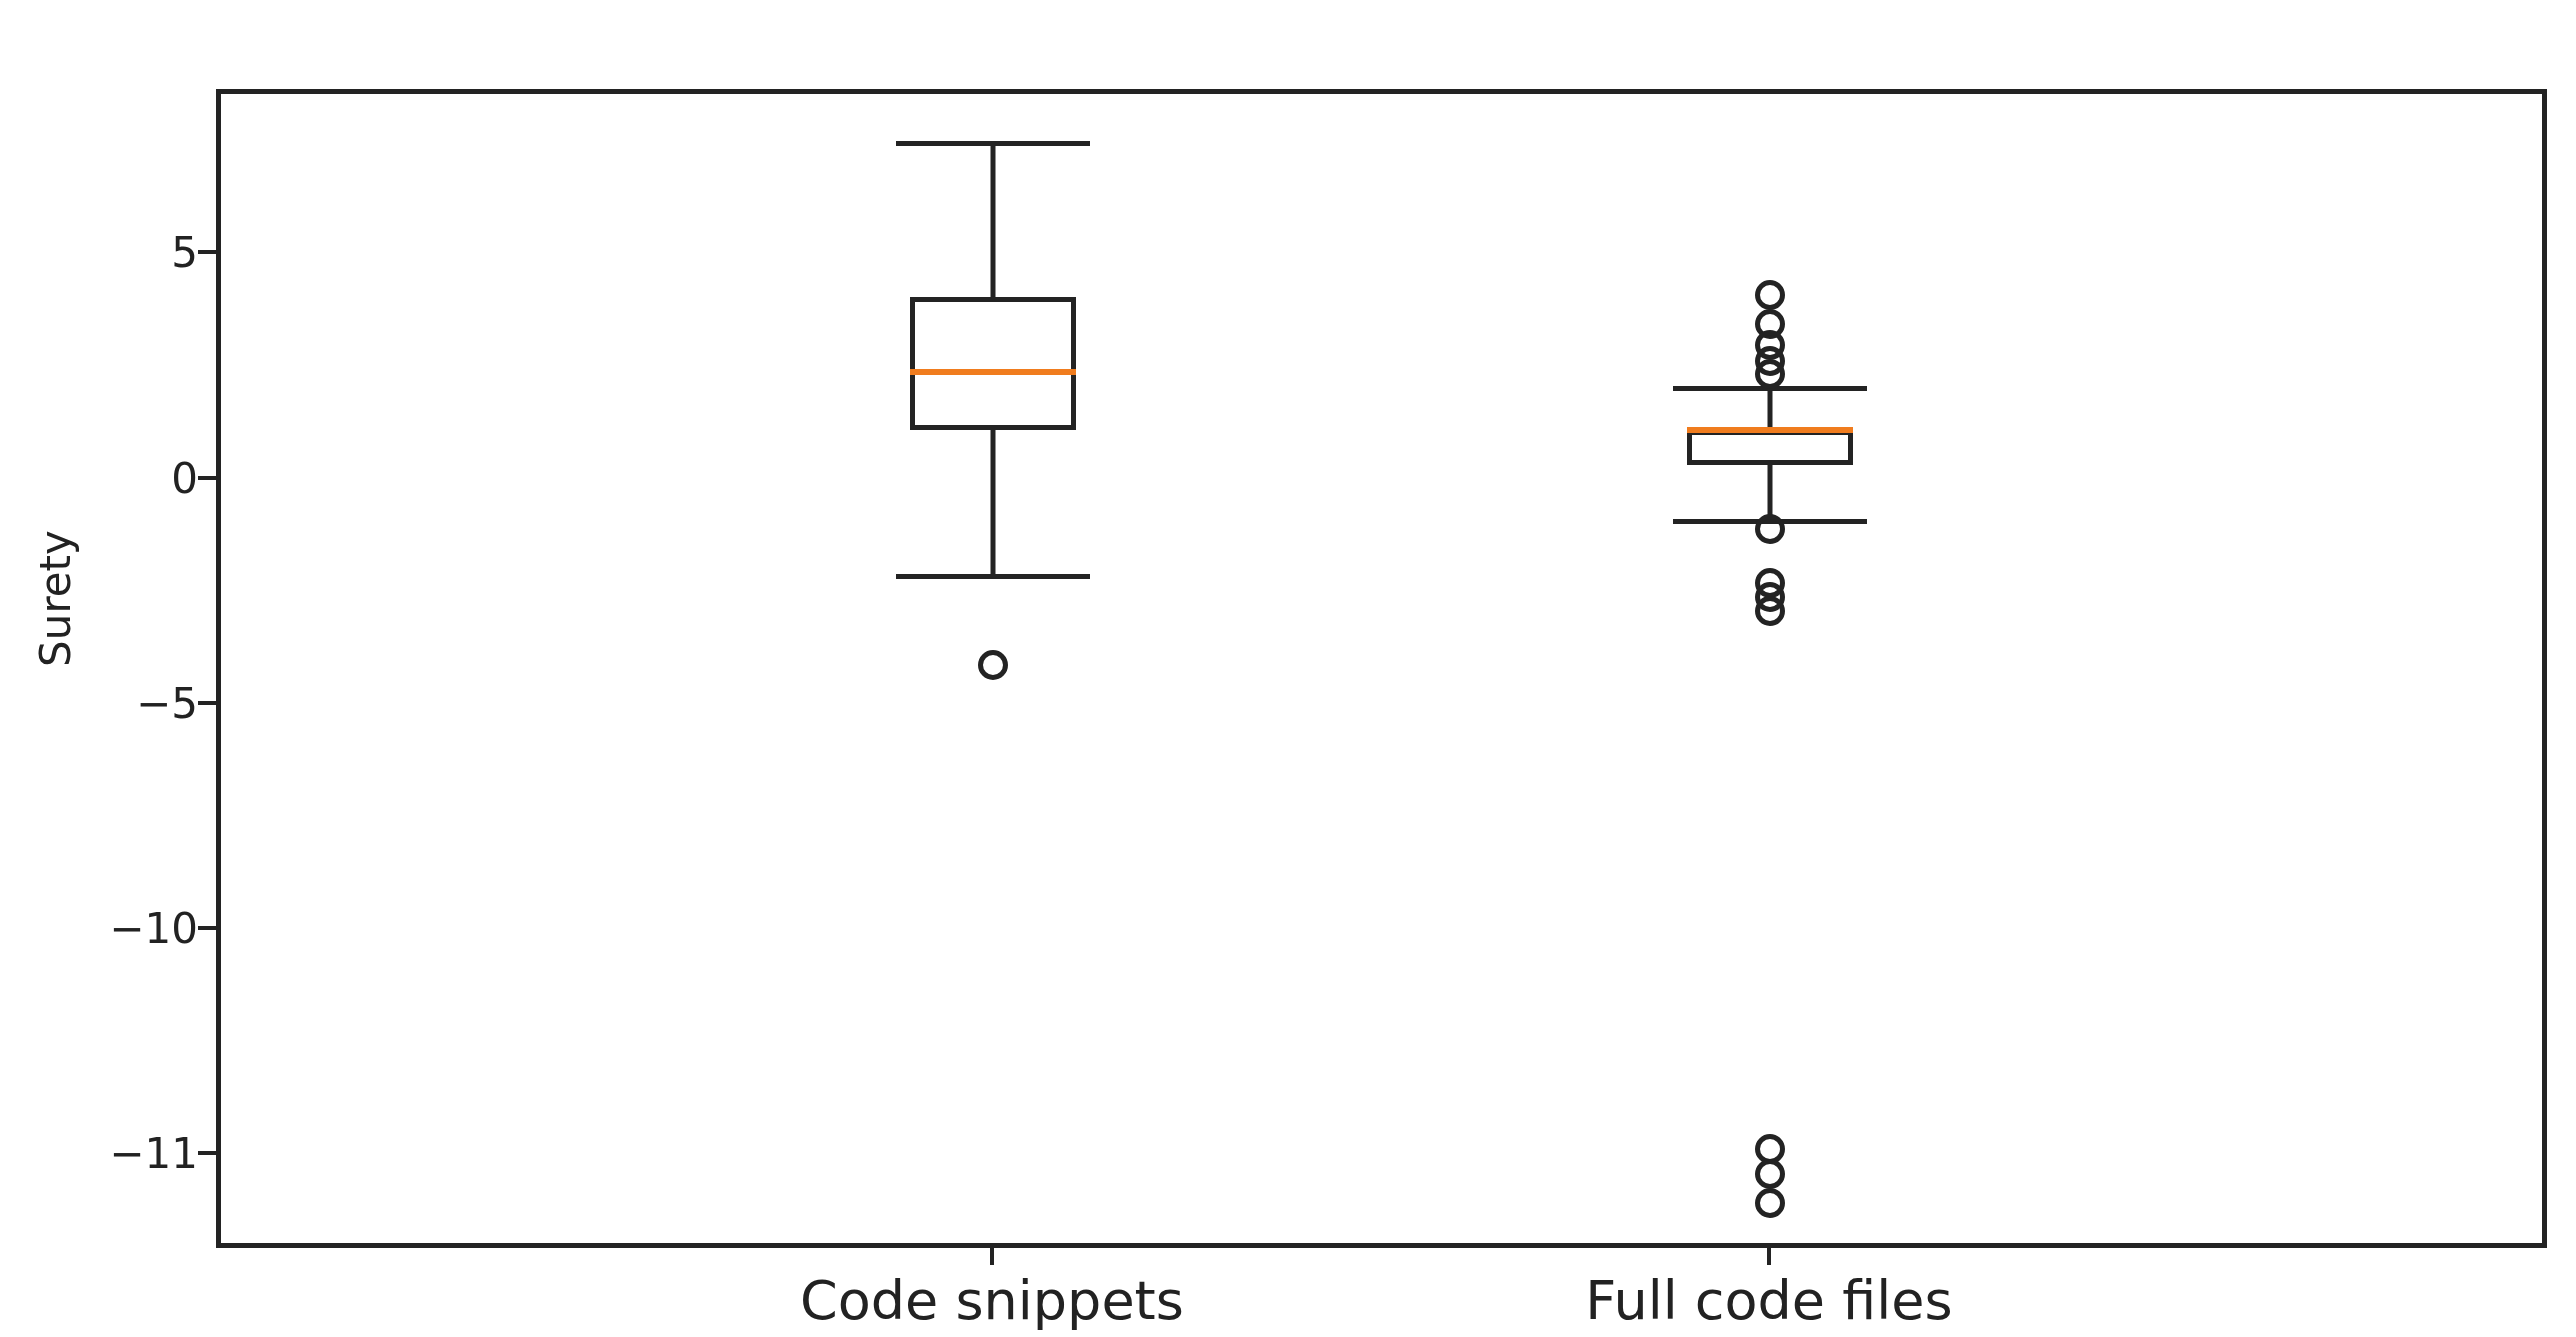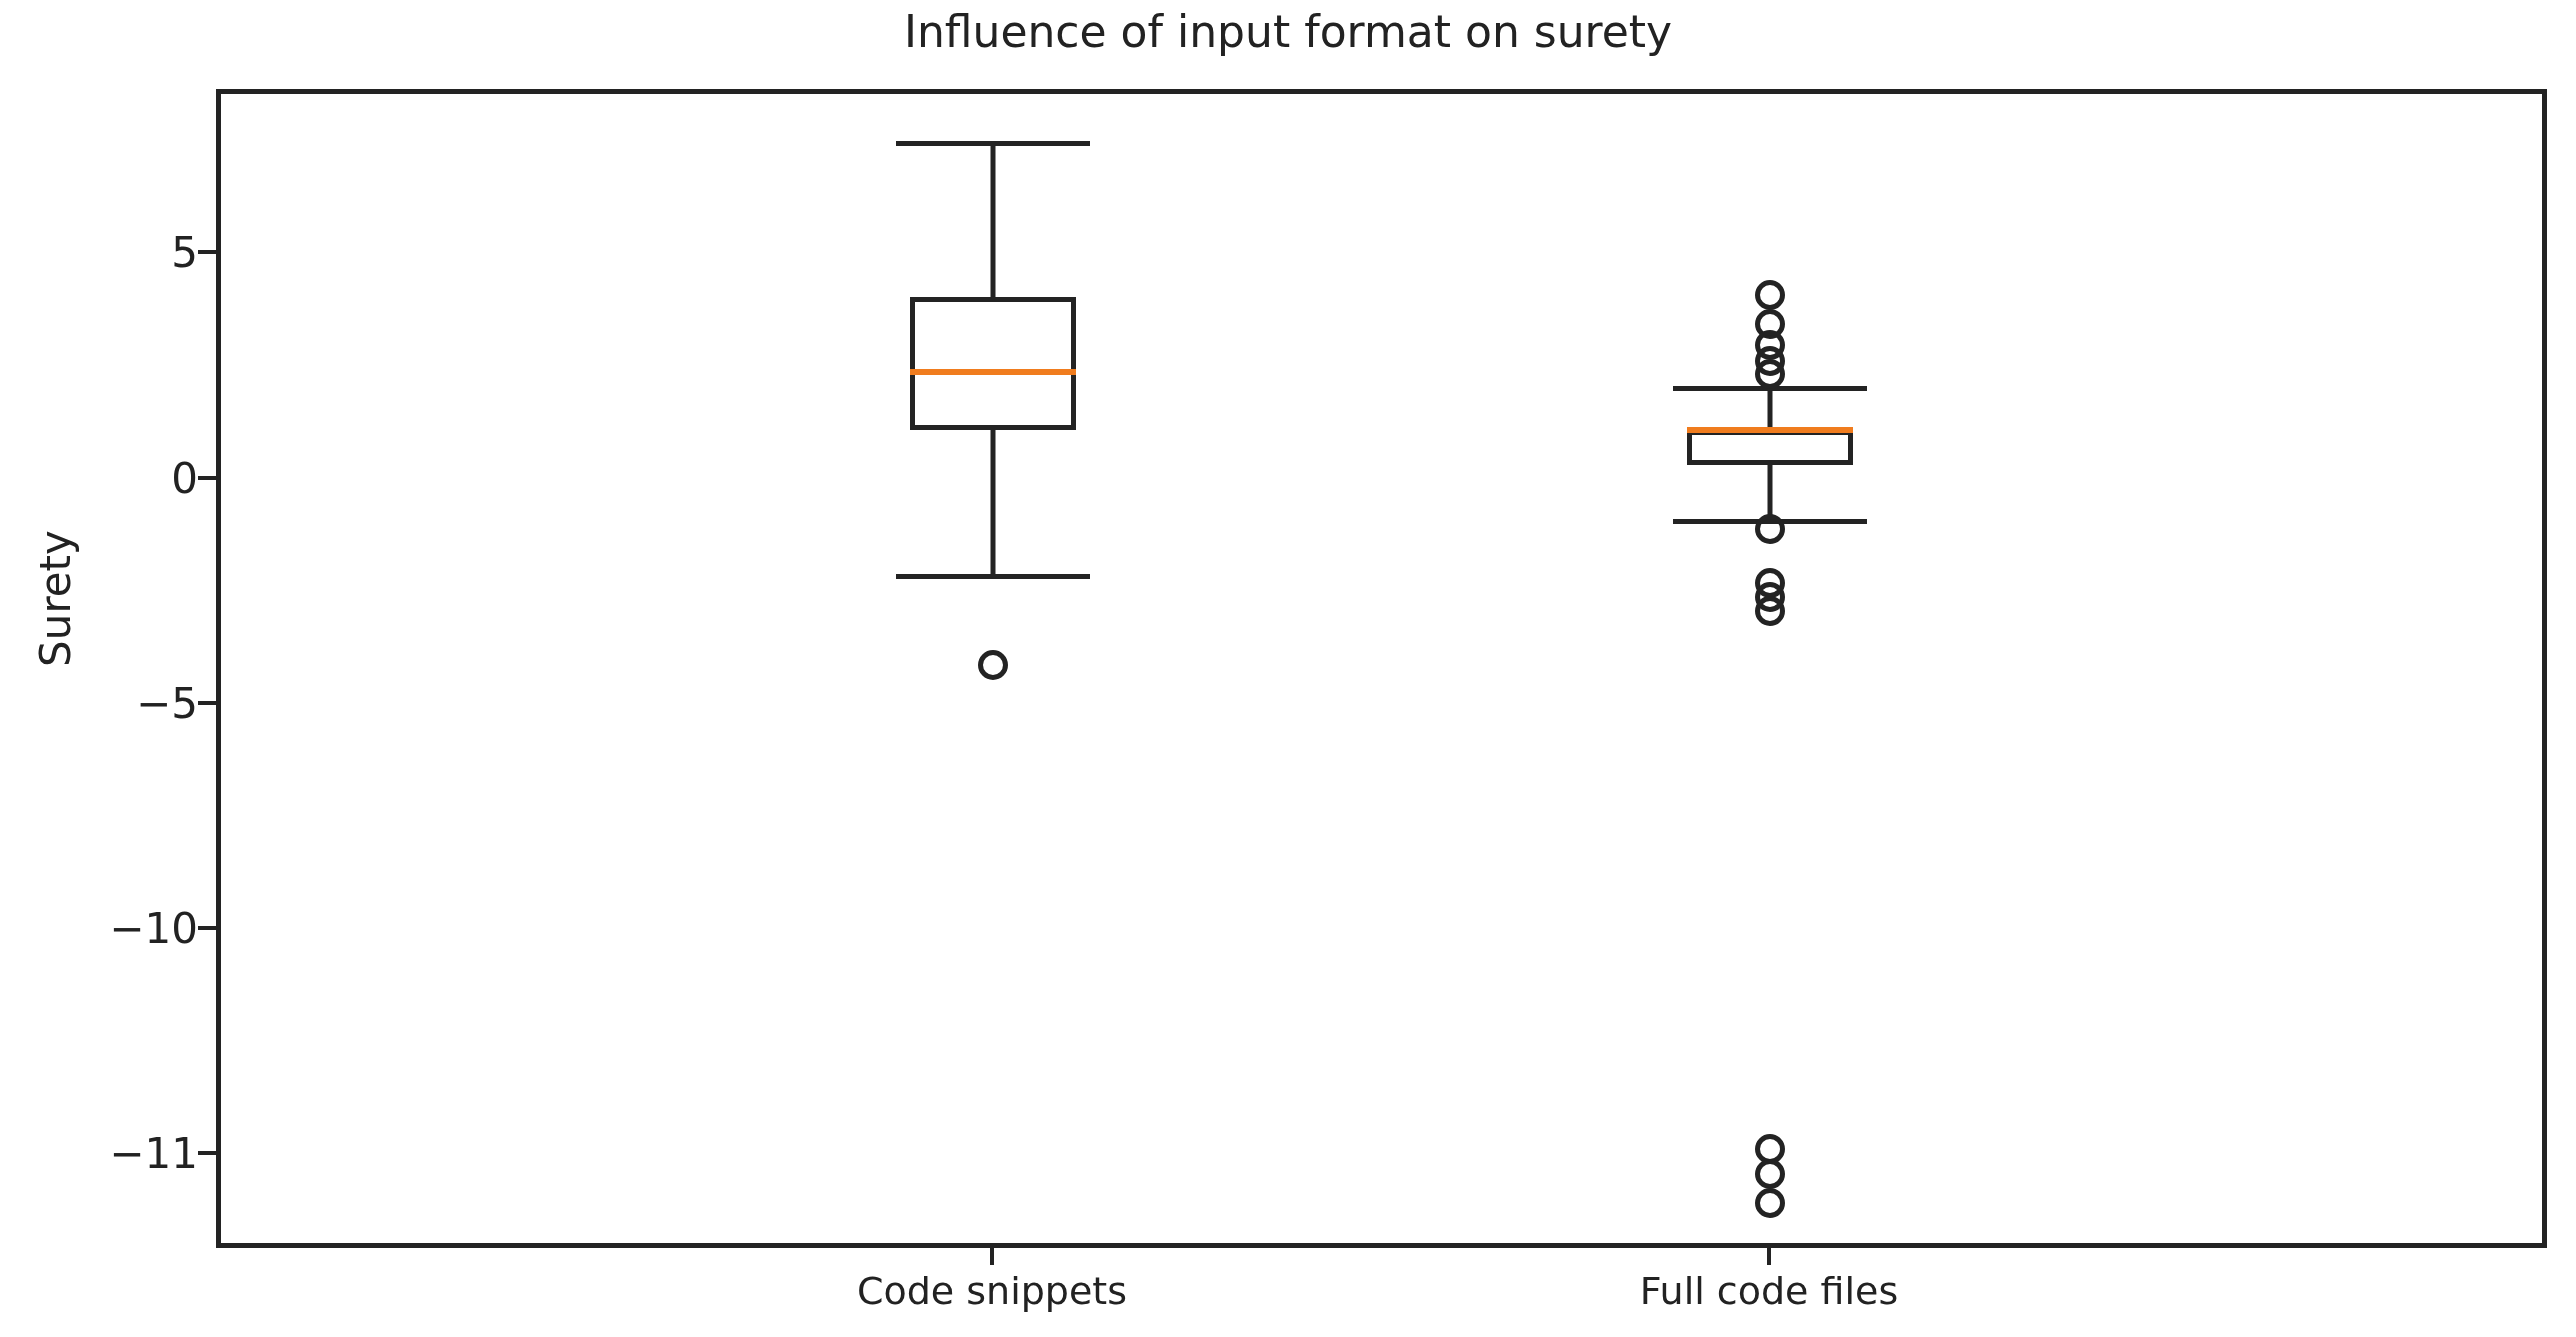--- a/index.html
+++ b/index.html
@@ -73,21 +73,21 @@
     width: 18px;
     height: 4px;
     background: #232323;
     left: 198px;
     transform: translateY(-50%);
   }
   .xtick-wrap {
     position: absolute;
     width: 593px;
     text-align: center;
-    font-size: 38px;
+    font-size: 54px;
     color: #222222;
     transform: translateX(-50%);
     top: 1269px;
   }
   .xtick-mark {
     position: absolute;
     width: 4px;
     height: 17px;
     background: #232323;
     top: 1248px;
@@ -126,21 +126,20 @@
     box-sizing: border-box;
     background: transparent;
     transform: translate(-50%, -50%);
   }
 </style>
 </head>
 <body>
 
 <div id="figure">
 
-  <div id="chart-title">Influence of input format on surety</div>
 
   <div id="ylabel">Surety</div>
 
   <div id="axes-frame"></div>
 
   <div id="y-ticks">
       <div class="ytick-wrap" style="top: 252px;">5</div>
       <div class="ytick-mark" style="top: 252px;"></div>
       <div class="ytick-wrap" style="top: 478px;">0</div>
       <div class="ytick-mark" style="top: 478px;"></div>

